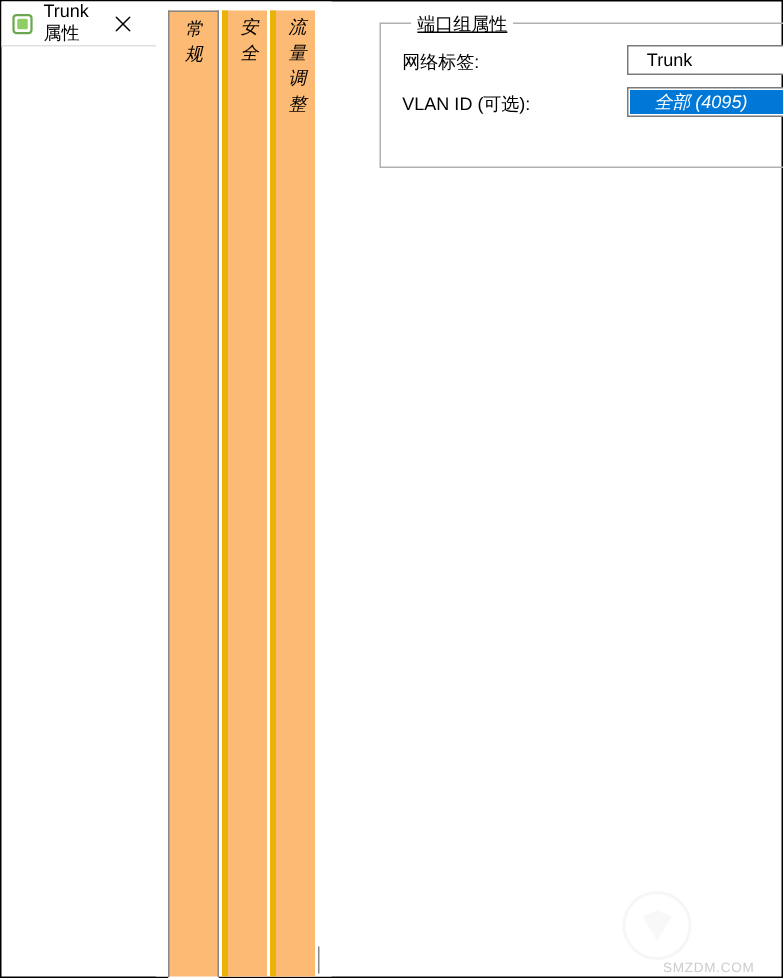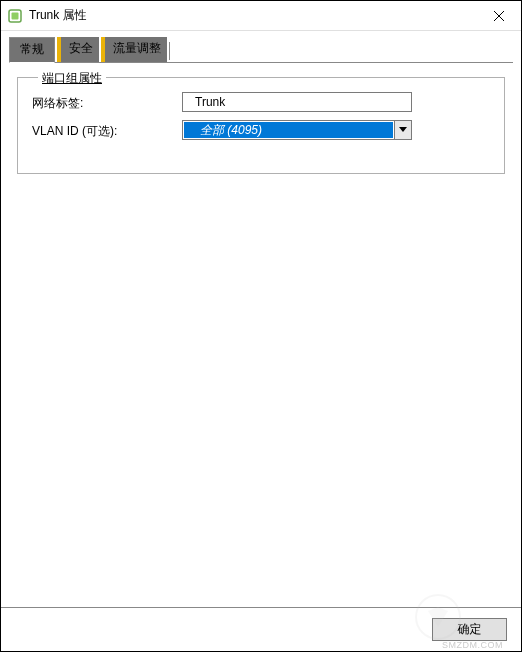--- a/index.html
+++ b/index.html
@@ -10,21 +10,21 @@
       width: 522px;
       height: 652px;
       overflow: hidden;
     }
     .window {
       width: 522px;
       height: 652px;
       border: 1px solid #000;
       background: #fff;
       display: flex;
-      flex-direction: column;
+      flex-direction: row;
     }
     .titlebar {
       height: 30px;
       background: #fff;
       border-bottom: 1px solid #e0e0e0;
       display: flex;
       align-items: center;
       padding-left: 6px;
     }
     .titlebar .app-icon {
@@ -51,24 +51,25 @@
     .tabs {
       display: flex;
       padding: 6px 8px 0 8px;
       gap: 2px;
       background: #fff;
     }
     .tab {
       padding: 3px 10px 4px 10px;
       border: 1px solid #888;
       border-bottom: none;
-      background: #737373;
+      background: #fdba74;
       cursor: pointer;
       position: relative;
       font-size: 12px;
+      font-style: italic;
     }
     .tab.active {
       z-index: 2;
       border-bottom: 1px solid #fff;
       margin-bottom: -1px;
     }
     .tab.inactive {
       border-top: none;
       border-bottom: none;
       border-right: none;

